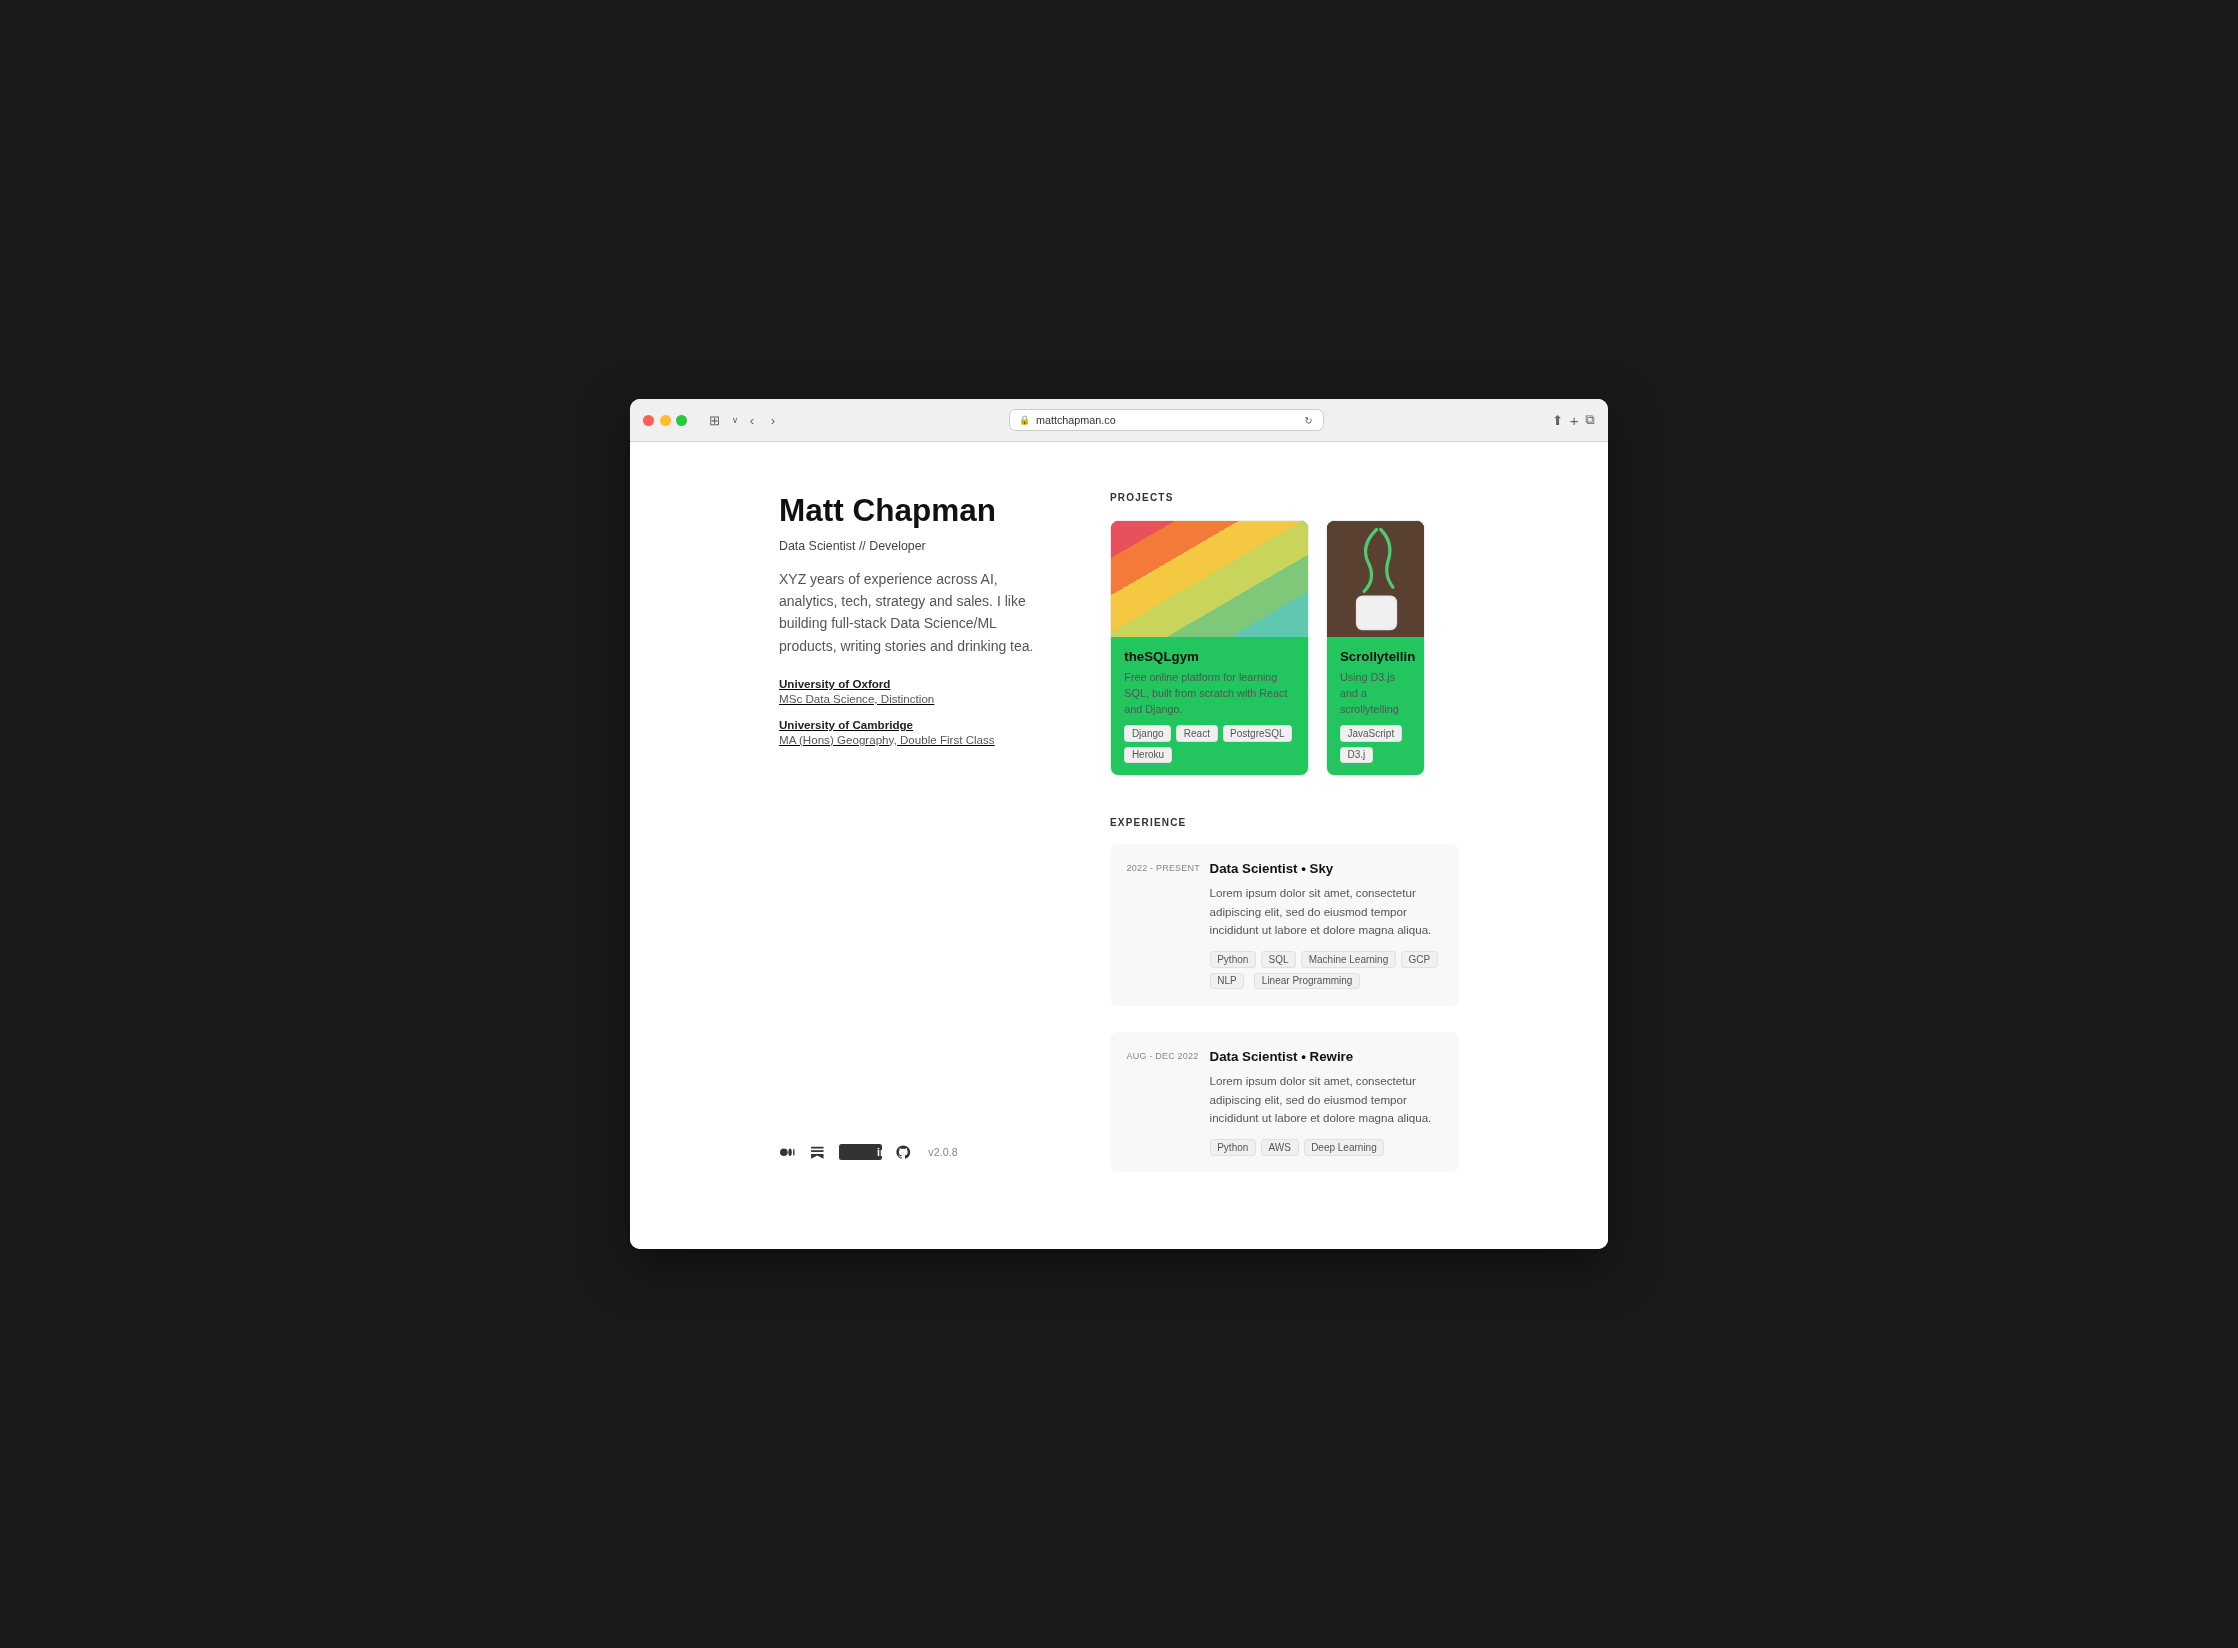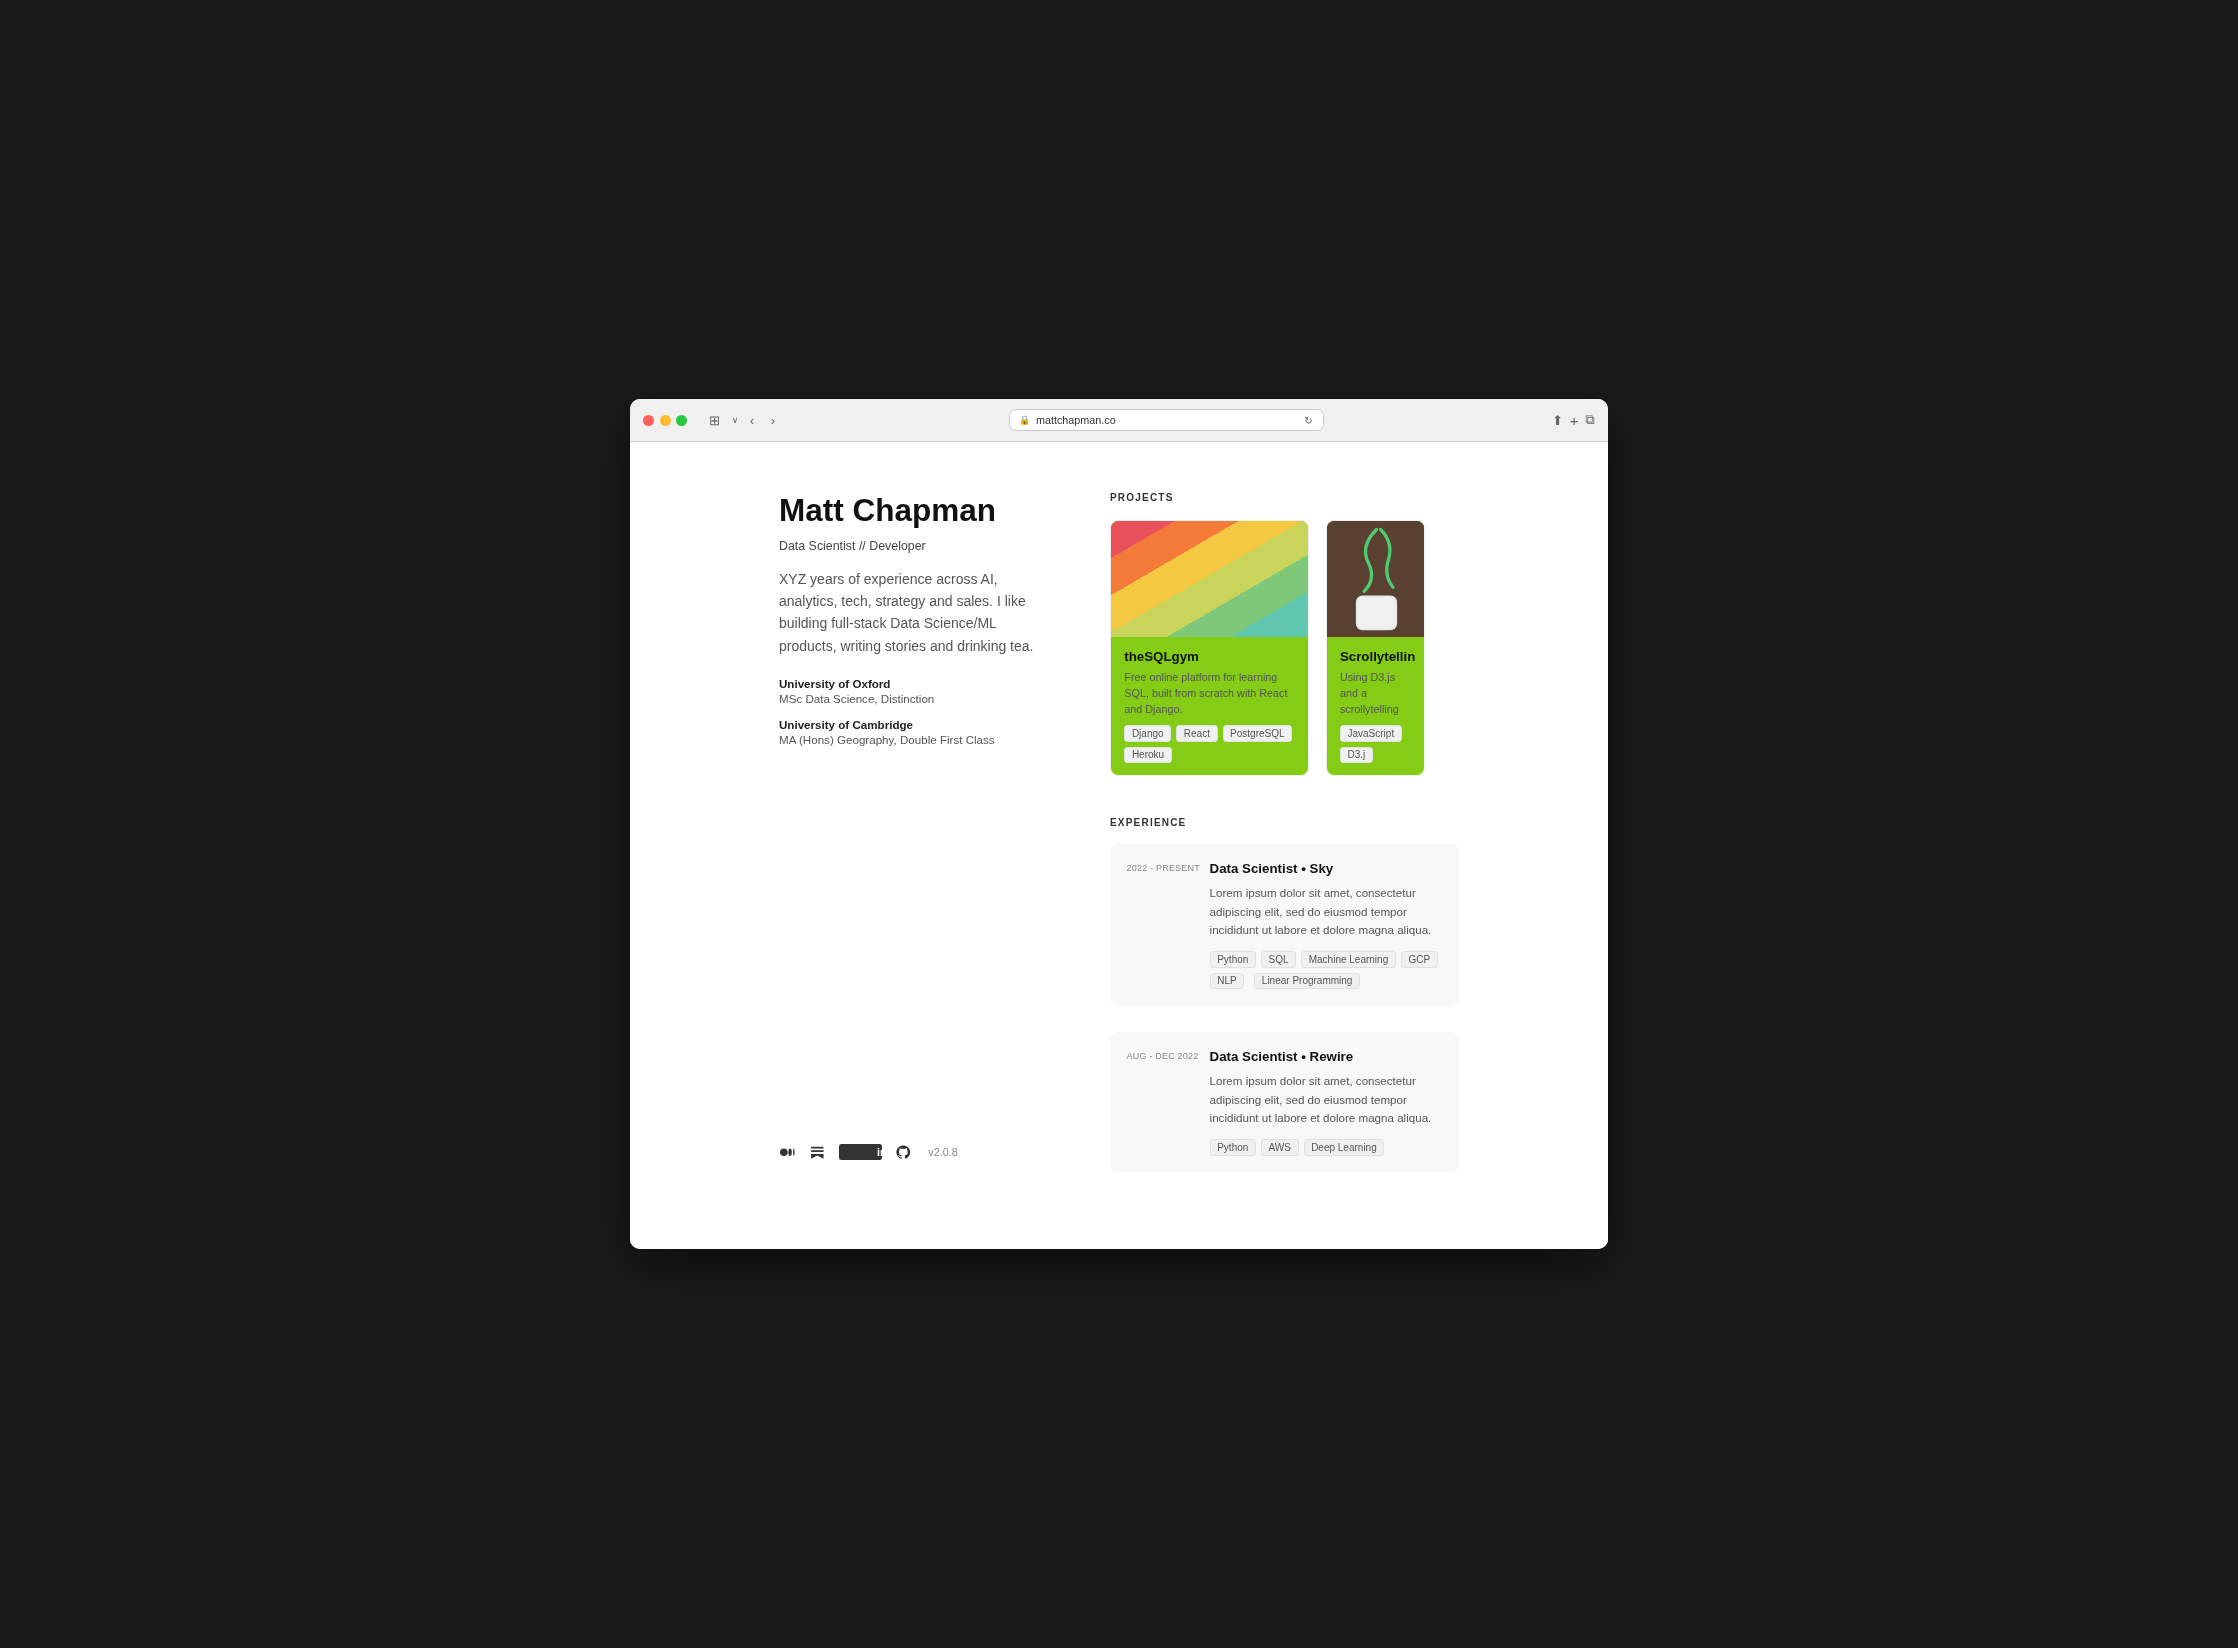--- a/index.html
+++ b/index.html
@@ -133,20 +133,21 @@
 
     .bio {
       font-size: 14px;
       color: #555;
       line-height: 1.6;
       margin-bottom: 20px;
     }
 
     .education-block {
       margin-bottom: 13.3px;
+      text-decoration: underline;
     }
 
     .edu-school {
       font-size: 11.6px;
       font-weight: 600;
       color: #222;
       margin-bottom: 1.7px;
     }
 
     .edu-degree {
@@ -189,21 +190,21 @@
 
     
     .projects-grid {
       display: flex;
       gap: 16.6px;
       margin-bottom: 41px;
       overflow: hidden;
     }
 
     .project-card {
-      background: #84cc16;
+      background: #22c55e;
       border-radius: 8.3px;
       overflow: hidden;
       border: 0.8px solid #eee;
       width: 199px;
       flex-shrink: 0;
     }
 
     .project-image {
       width: 199px;
       height: 116px;

